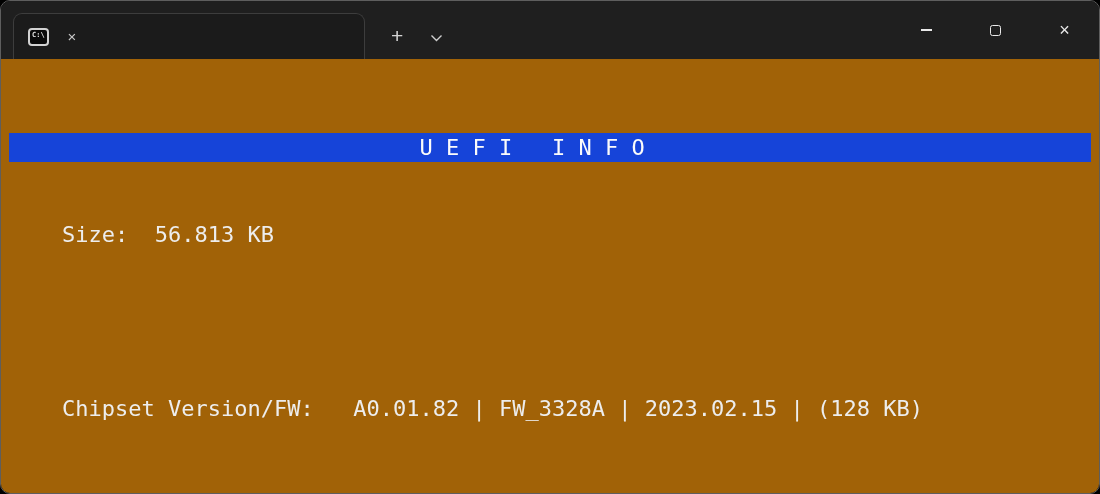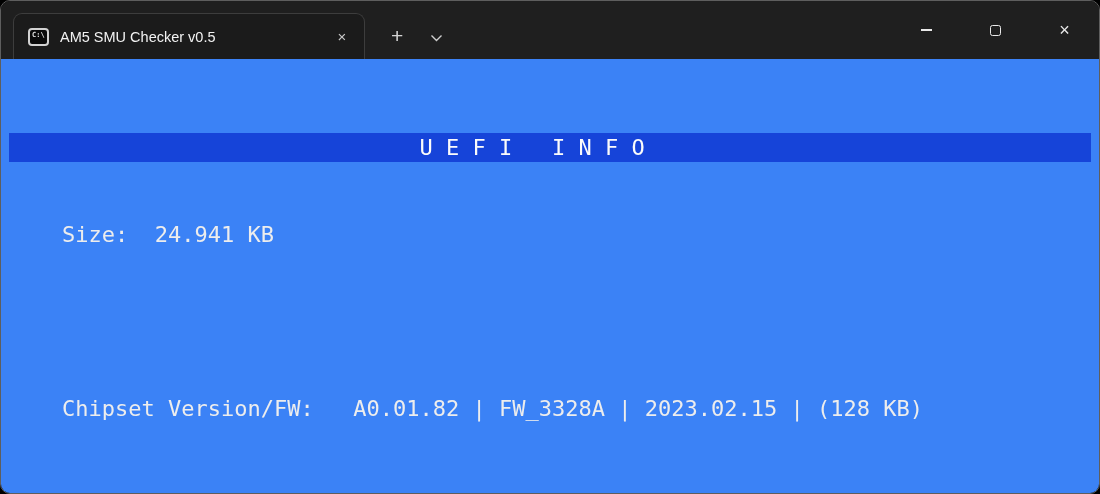--- a/index.html
+++ b/index.html
@@ -49,39 +49,38 @@
   .dropdown { margin:0 0 16px 27px; display:flex; }
   .caption-buttons { margin-left:auto; align-self:flex-start; height:58px; display:flex; }
   .caption-btn { width:69px; height:100%; display:flex; align-items:center; justify-content:center; }
   .min-glyph { width:11px; height:1.5px; background:#e9e9e9; display:block; }
   .max-glyph { width:11px; height:11px; border:1.3px solid #e9e9e9; border-radius:2.5px; display:block; }
   .close-glyph { color:#e9e9e9; font-size:18px; line-height:1; }
 
   
   .term {
     flex:1;
-    background:#3b82f6;
+    background:#a16207;
     padding:16px 8px 0 8px;
     overflow:hidden;
     font-size:22px; line-height:29px;
     color:#ededed;
     white-space:pre;
   }
   .line { height:29px; white-space:pre; }
   .banner { background:#1644d9; color:#fbfbfb; }
 </style>
 </head>
 <body>
 
 <div class="window">
 
   <div class="titlebar">
     <div class="tab">
       <span class="cmd-icon">C:\</span>
-      <span class="tab-title">AM5 SMU Checker v0.5</span>
       <span class="tab-close">×</span>
     </div>
     <div class="newtab">+</div>
     <div class="dropdown">
       <svg width="13" height="9" viewBox="0 0 13 9">
           <path d="M1.5 1.5 L6.5 6.5 L11.5 1.5" fill="none" stroke="#cfcfcf" stroke-width="1.4"></path>
         </svg>
     </div>
     <div class="caption-buttons">
       <div class="caption-btn">
@@ -91,21 +90,21 @@
         <span class="max-glyph"></span>
       </div>
       <div class="caption-btn">
         <span class="close-glyph">×</span>
       </div>
     </div>
   </div>
 
   <div class="term">
     <div class="line banner">                               U E F I   I N F O</div>
-    <div class="line">    Size:  24.941 KB</div>
+    <div class="line">    Size:  56.813 KB</div>
     <div class="line"></div>
     <div class="line">    Chipset Version/FW:   A0.01.82 | FW_3328A | 2023.02.15 | (128 KB)</div>
     
     
     
     
     
     
     
     

